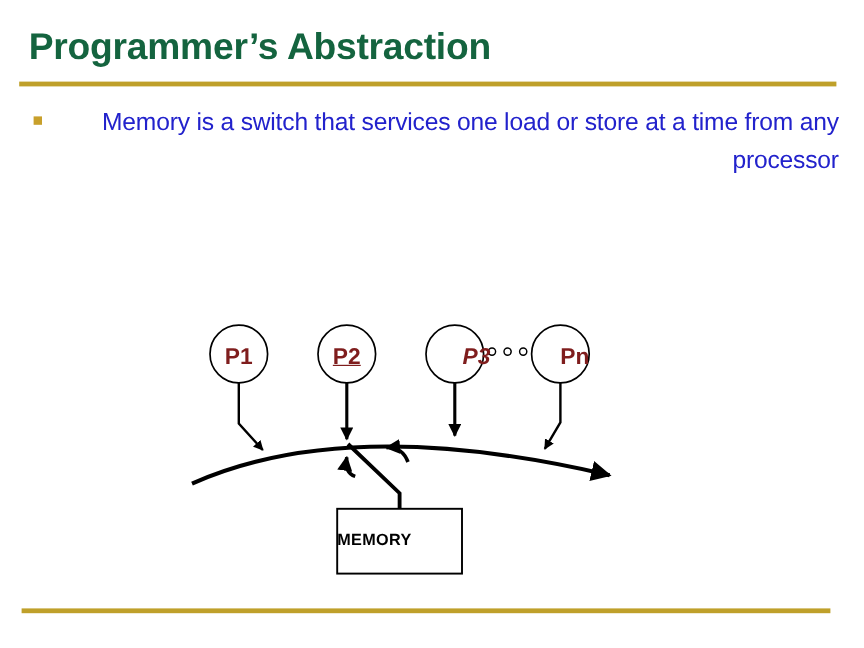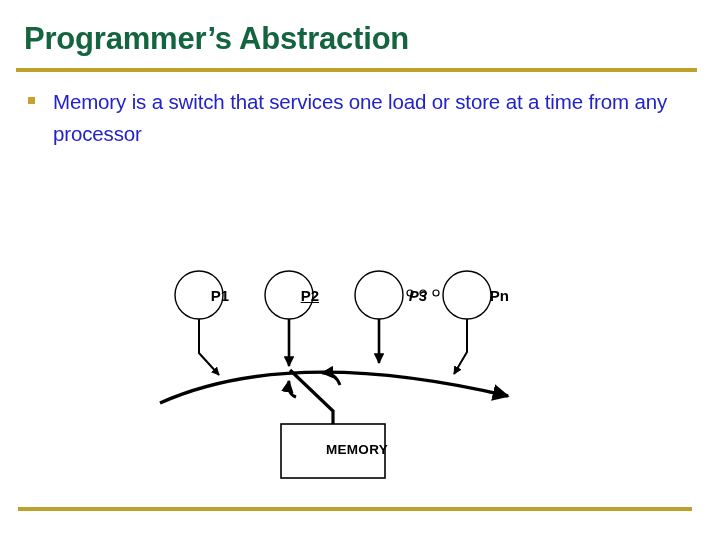--- a/index.html
+++ b/index.html
@@ -55,51 +55,50 @@
   }
   .bullet-marker {
     position: absolute;
     left: 4px;
     top: 11px;
     width: 7px;
     height: 7px;
     background: #c8a02b;
   }
   .bullet-text { display: block; }
-  .b-blue  { color: #2222cc; }
+  .b-blue  { color: #2222cc; text-align: right; }
   .b-black { color: #000000; }
 
   
   #diagram {
     position: absolute;
     left: 0;
     top: 0;
     width: 720px;
     height: 540px;
     pointer-events: none;
   }
   .proc-label {
     position: absolute;
-    font-size: 15px;
+    font-size: 19px;
     font-weight: bold;
-    color: #000000;
-    text-align: right;
+    color: #7f1d1d;
+    text-align: center;
     width: 60px;
   }
   #memory-label {
     position: absolute;
     left: 281px;
     top: 442px;
     width: 104px;
-    text-align: center;
+    text-align: left;
     font-size: 13.5px;
     font-weight: bold;
     color: #000;
     letter-spacing: 0.3px;
-    margin-left: 24px;
   }
 
   
   #footer-rule {
     position: absolute;
     left: 18px;
     top: 507px;
     width: 674px;
     height: 4px;
     background: #bfa02a;

